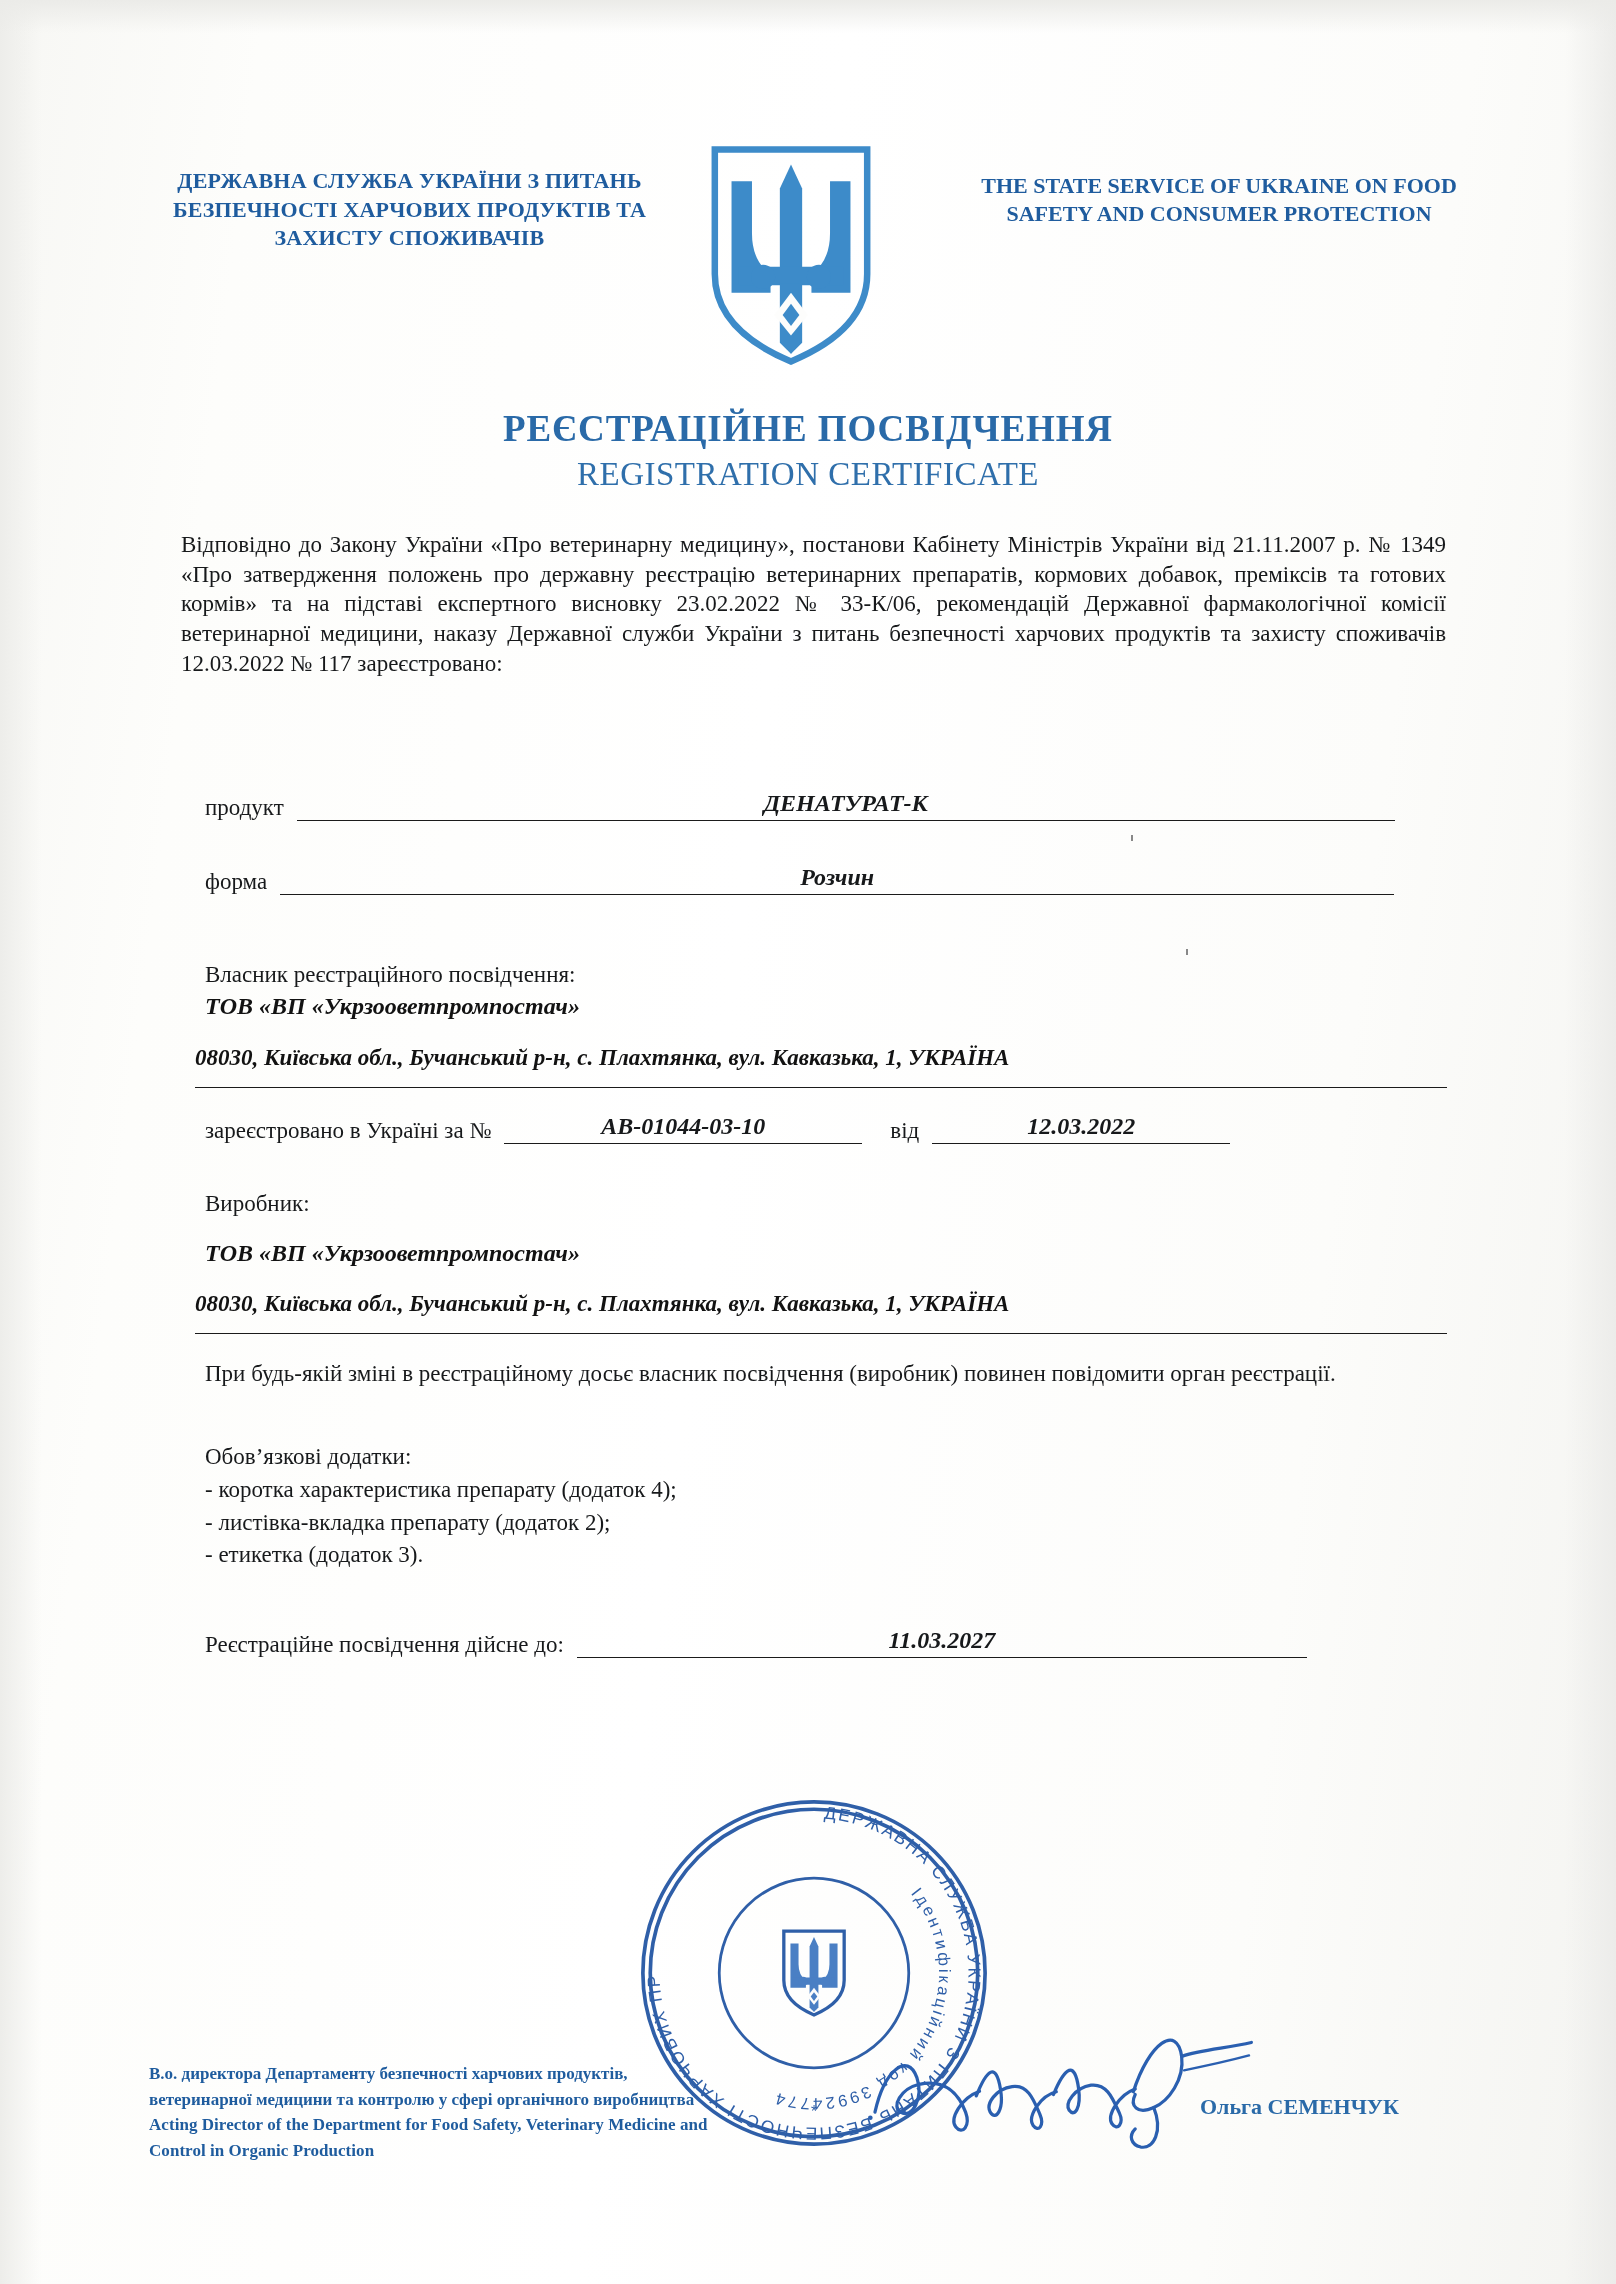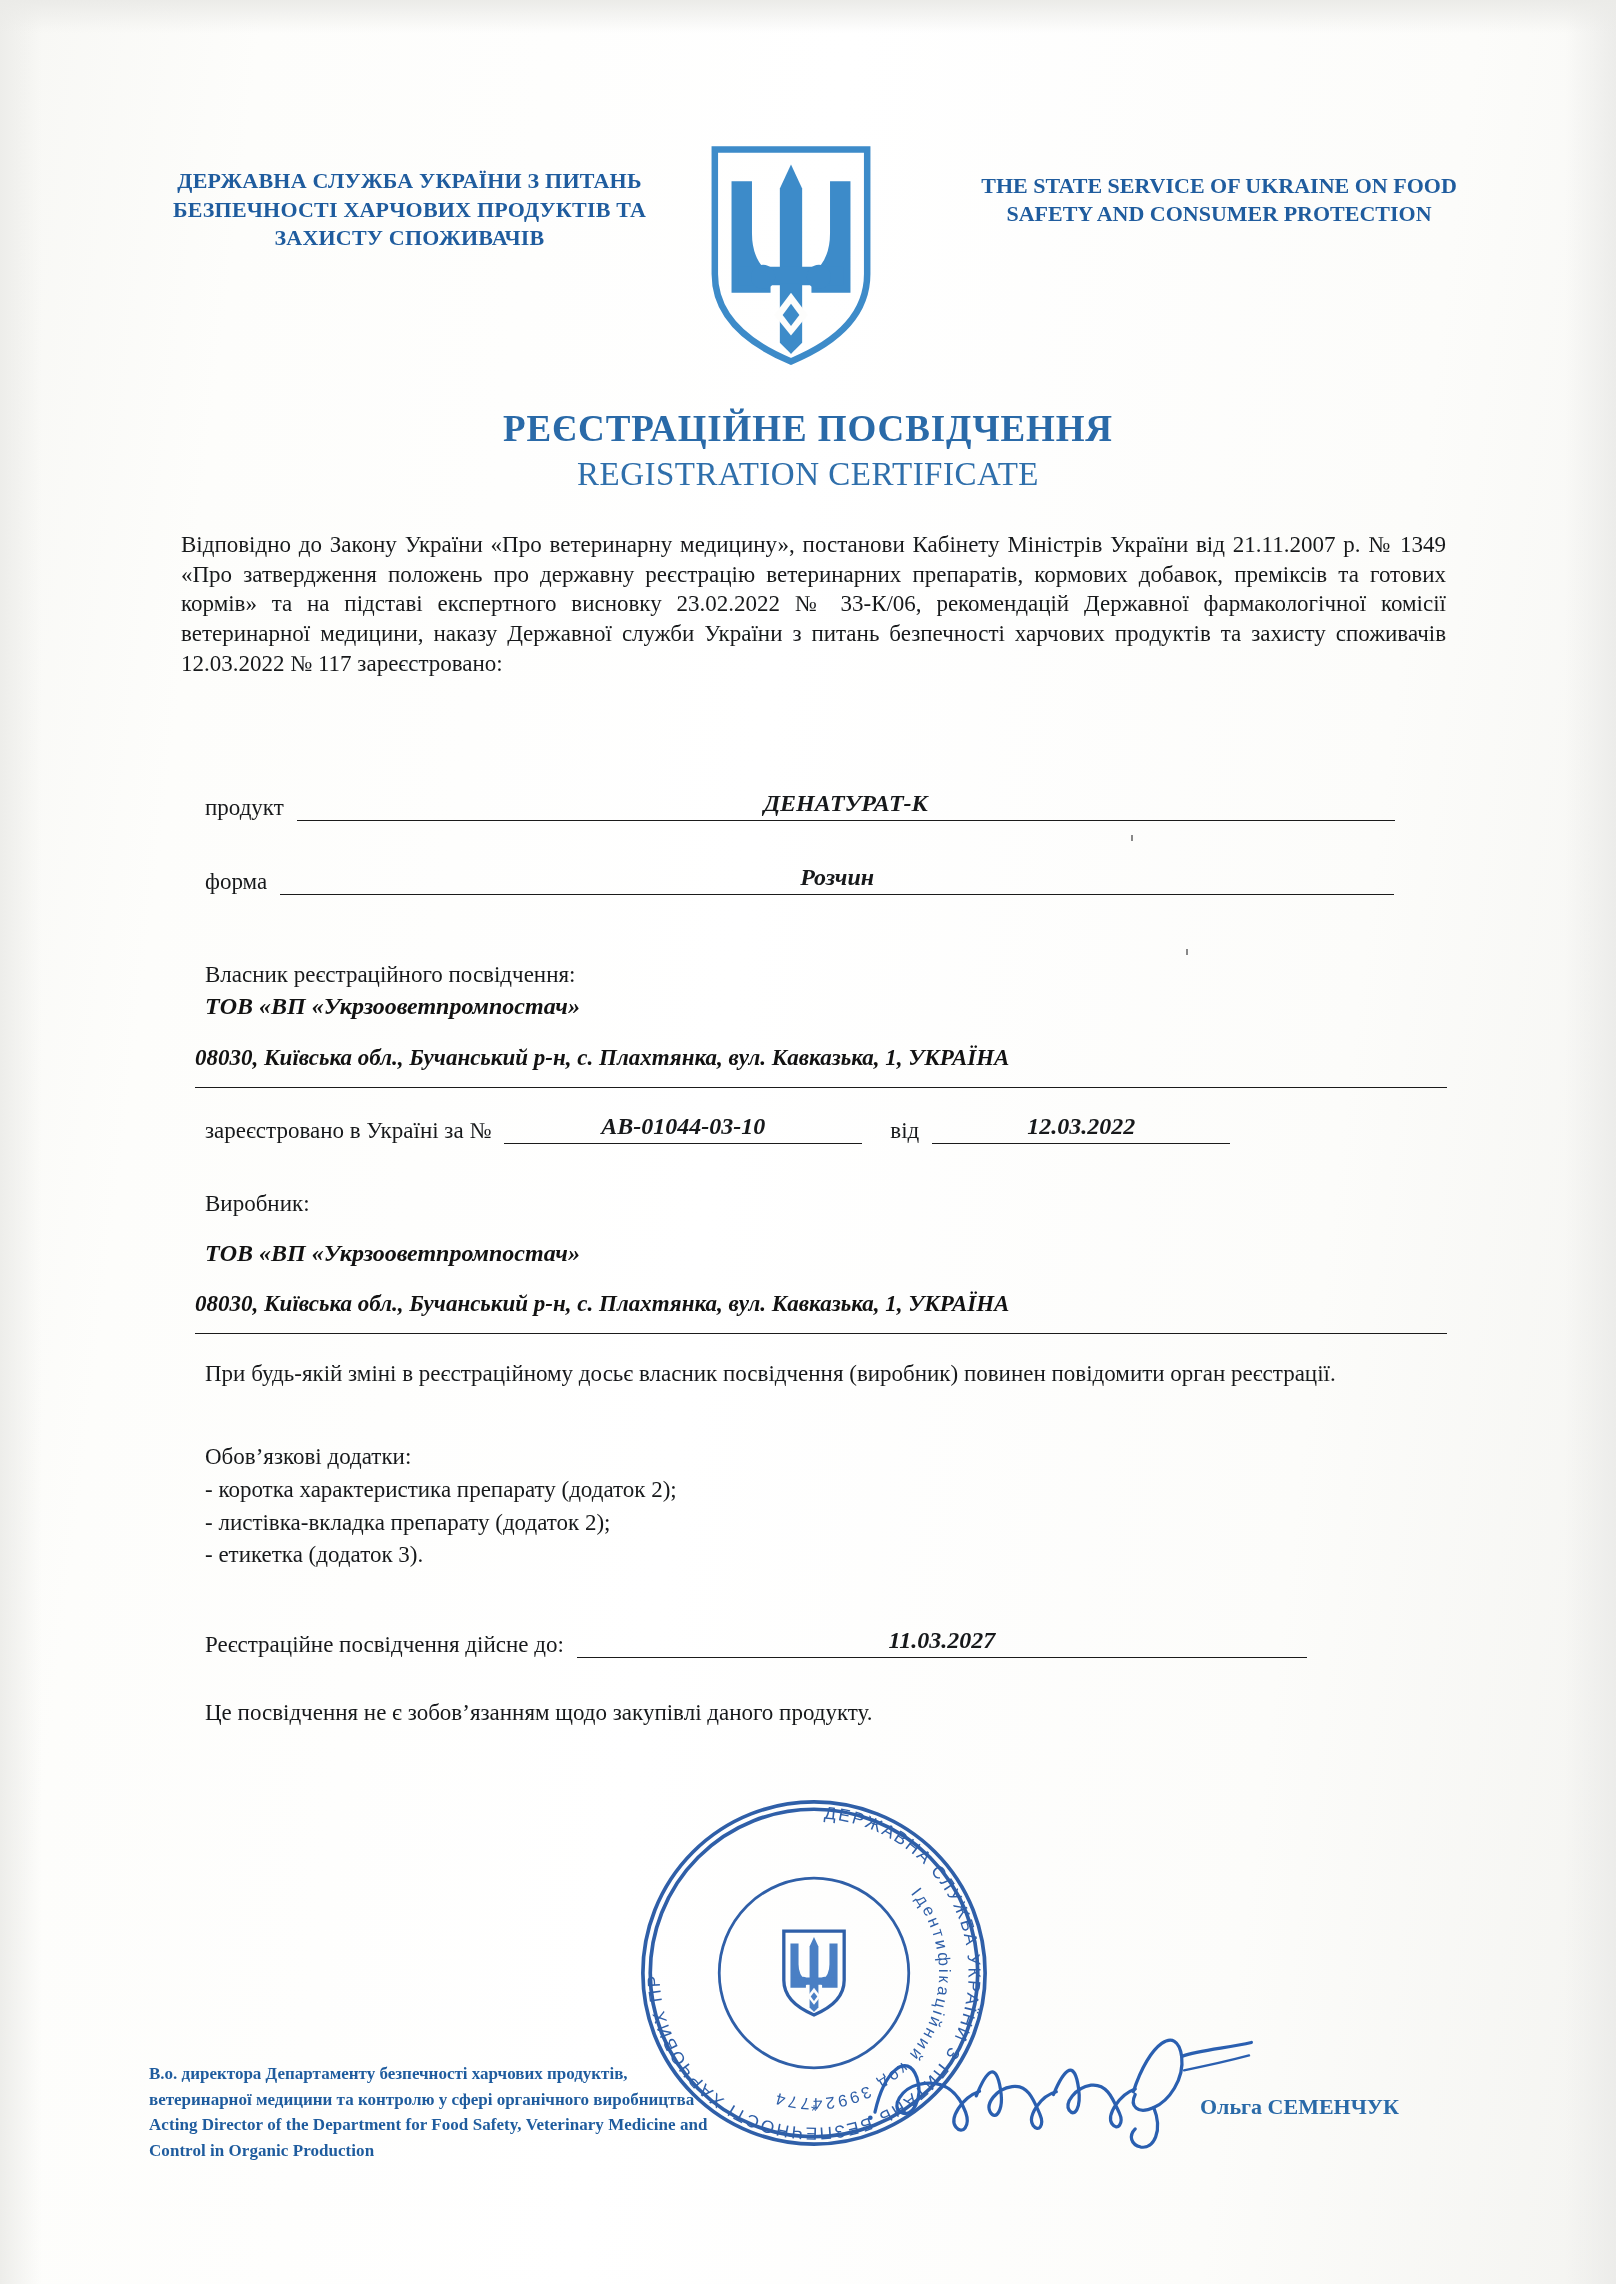--- a/index.html
+++ b/index.html
@@ -347,33 +347,32 @@
   </div>
 
   <div class="block-label" id="maker-label">Виробник:</div>
   <div class="block-company" id="maker-company">ТОВ «ВП «Укрзооветпромпостач»</div>
   <div class="block-address" id="maker-address">08030, Київська обл., Бучанський  р-н, с. Плахтянка, вул. Кавказька, 1, УКРАЇНА</div>
 
   <div class="para" id="notice">При будь-якій зміні в реєстраційному досьє власник посвідчення (виробник) повинен повідомити орган реєстрації.</div>
 
   <div class="para" id="annex-head">Обов’язкові додатки:</div>
   <div class="para" id="annex-list">
-    <div>- коротка характеристика  препарату (додаток 2);</div>
+    <div>- коротка характеристика  препарату (додаток 4);</div>
     <div>- листівка-вкладка препарату (додаток 2);</div>
     <div>- етикетка (додаток 3).</div>
   </div>
 
   <div class="field-row" id="valid-row">
     <span class="v-label">Реєстраційне посвідчення дійсне до:</span>
     <span class="v-line">
       <span class="field-val">11.03.2027</span>
     </span>
   </div>
 
-  <div class="para" id="disclaimer">Це посвідчення не є зобов’язанням щодо закупівлі даного продукту.</div>
 
   <div class="seal">
     <svg viewBox="0 0 400 400" width="368" height="368" aria-hidden="true">
       <defs>
         <path id="arcOuter" d="M 200,200 m -168,0 a 168,168 0 1,1 336,0 a 168,168 0 1,1 -336,0"></path>
         <path id="arcInner" d="M 200,200 m -136,0 a 136,136 0 1,1 272,0 a 136,136 0 1,1 -272,0"></path>
       </defs>
       <g fill="none" stroke="#2f5fa8" stroke-width="4">
         <circle cx="200" cy="200" r="186"></circle>
         <circle cx="200" cy="200" r="178"></circle>

